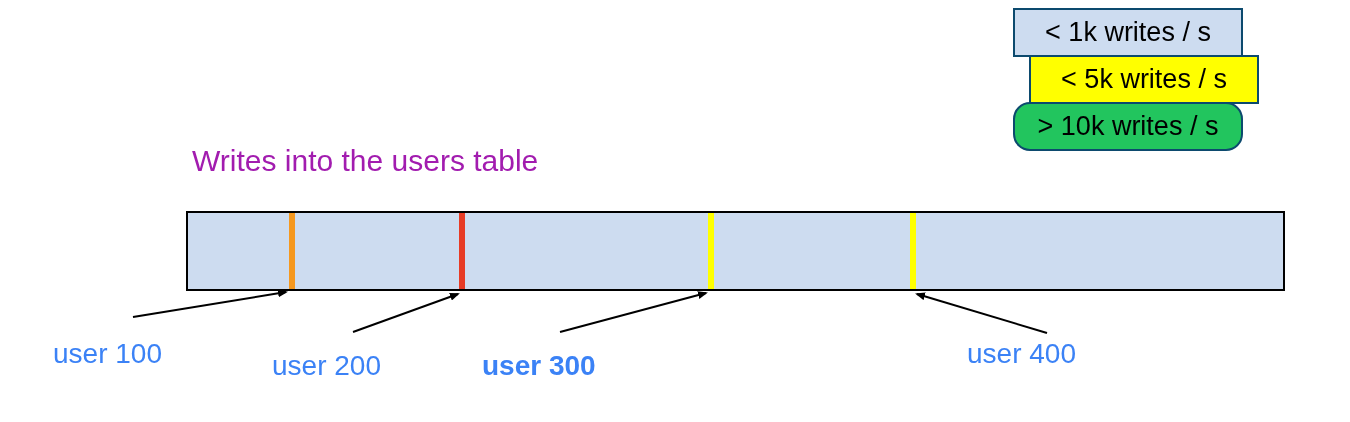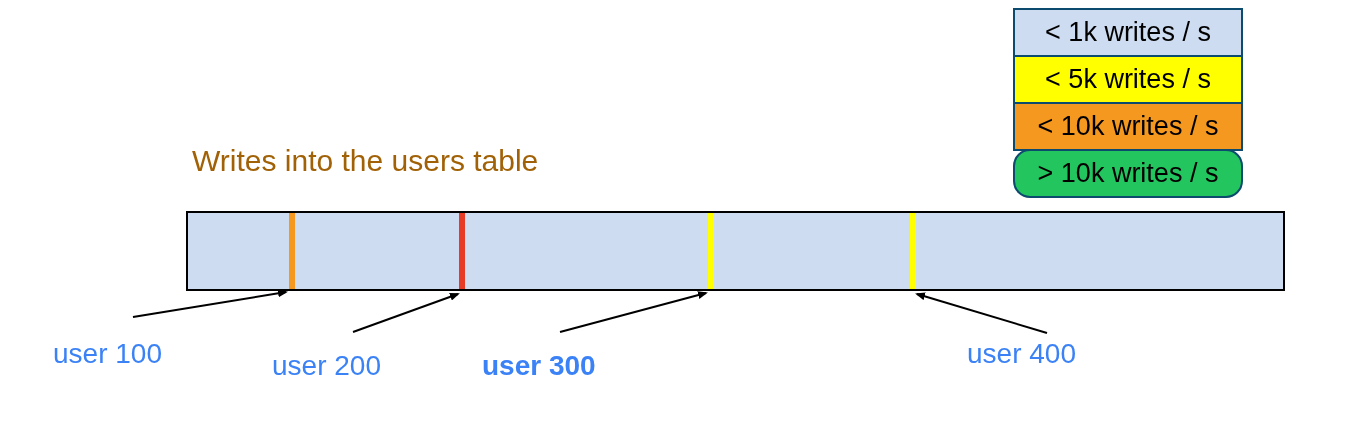--- a/index.html
+++ b/index.html
@@ -16,21 +16,21 @@
     overflow: hidden;
   }
 
   
   .diagram-title {
     position: absolute;
     left: 192px;
     top: 143px;
     font-size: 30px;
     line-height: 36px;
-    color: #a16207;
+    color: #a21caf;
     white-space: nowrap;
   }
 
   
   .legend {
     position: absolute;
     left: 1013px;
     top: 8px;
     width: 230px;
   }
@@ -97,25 +97,22 @@
 <body>
 
 <div class="canvas">
 
   <div class="diagram-title">Writes into the users table</div>
 
   <div class="legend">
     <div class="legend-row" style="background-color: rgb(205, 220, 240);">
       <span>&lt; 1k writes / s</span>
     </div>
-    <div class="legend-row" style="background-color: rgb(255, 255, 0);">
+    <div class="legend-row" style="background-color: rgb(255, 255, 0); margin-left: 16px;">
       <span>&lt; 5k writes / s</span>
-    </div>
-    <div class="legend-row" style="background-color: rgb(245, 152, 31);">
-      <span>&lt; 10k writes / s</span>
     </div>
     <div class="legend-row" style="background-color: #22c55e; border-radius: 17px;">
       <span>&gt; 10k writes / s</span>
     </div>
   </div>
 
   <div class="users-bar" style="background-color: rgb(205, 220, 240);">
     <div class="marker marker-user-100" style="background-color: rgb(245, 152, 31);"></div>
     <div class="marker marker-user-200" style="background-color: rgb(231, 59, 37);"></div>
     <div class="marker marker-user-300" style="background-color: rgb(255, 255, 0);"></div>

